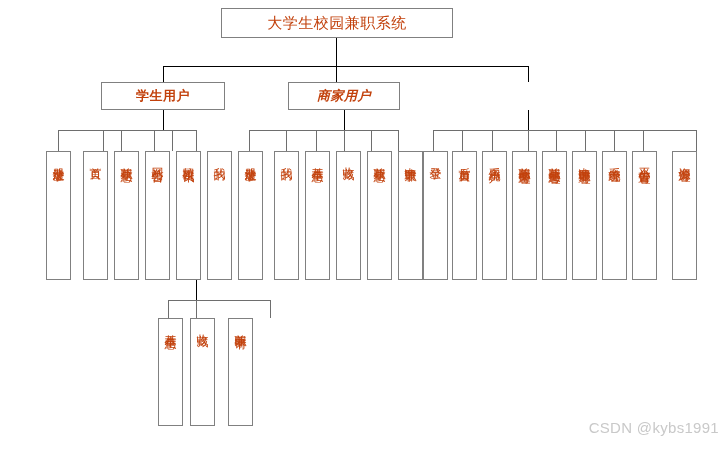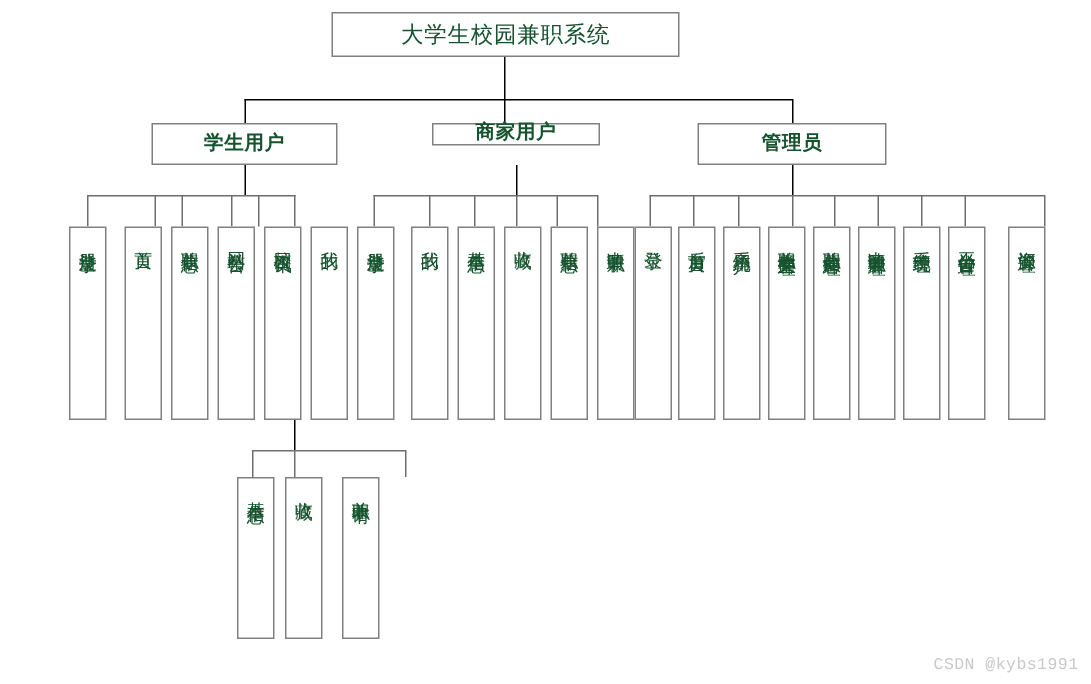--- a/index.html
+++ b/index.html
@@ -17,21 +17,21 @@
     height: 456px;
     background: #ffffff;
     overflow: hidden;
   }
   
   .node {
     position: absolute;
     box-sizing: border-box;
     border: 1px solid #808080;
     background: #ffffff;
-    color: #14532d;
+    color: #c2410c;
     display: flex;
     align-items: center;
     justify-content: center;
     text-align: center;
     line-height: 1.12;
     z-index: 3;
   }
   .node.root {
     font-size: 15px;
     letter-spacing: 0.5px;
@@ -62,24 +62,24 @@
     z-index: 1;
   }
   .line.v { width: 1px; }
   .line.h { height: 1px; }
   .line.gray { background: #6e6e6e; }
 
   
   #watermark {
     position: absolute;
     right: 8px;
-    bottom: 6px;
-    font-size: 11px;
+    bottom: 20px;
+    font-size: 15px;
     color: #c9c9c9;
-    font-family: Liberation Mono, monospace;
+    font-family: Liberation Sans, sans-serif;
     letter-spacing: 0.3px;
     z-index: 5;
     user-select: none;
   }
 </style>
 </head>
 <body>
 
 <div id="canvas">
 
@@ -91,25 +91,22 @@
 
   <div class="line h" style="left:163px; top:66px; width:365px; height:1px;"></div>
 
   <div class="line v" style="left:163px; top:66px; width:1px; height:16px;"></div>
   <div class="line v" style="left:336px; top:66px; width:1px; height:16px;"></div>
   <div class="line v" style="left:528px; top:66px; width:1px; height:16px;"></div>
 
   <div class="node lvl2" style="left:101px; top:82px; width:124px; height:28px;">
     <span>学生用户</span>
   </div>
-  <div class="node lvl2" style="left:288px; top:82px; width:112px; height:15px;">
+  <div class="node lvl2" style="left:288px; top:82px; width:112px; height:28px;font-style:italic;">
     <span>商家用户</span>
-  </div>
-  <div class="node lvl2" style="left:465px; top:82px; width:126px; height:28px;">
-    <span>管理员</span>
   </div>
 
   <div class="line v" style="left:163px; top:110px; width:1px; height:20px;"></div>
   <div class="line h gray" style="left:58px; top:130px; width:139px; height:1px;"></div>
   <div class="line v gray" style="left:58px; top:130px; width:1px; height:21px;"></div>
   <div class="line v gray" style="left:103px; top:130px; width:1px; height:21px;"></div>
   <div class="line v gray" style="left:121px; top:130px; width:1px; height:21px;"></div>
   <div class="line v gray" style="left:154px; top:130px; width:1px; height:21px;"></div>
   <div class="line v gray" style="left:172px; top:130px; width:1px; height:21px;"></div>
   <div class="line v gray" style="left:196px; top:130px; width:1px; height:21px;"></div>

